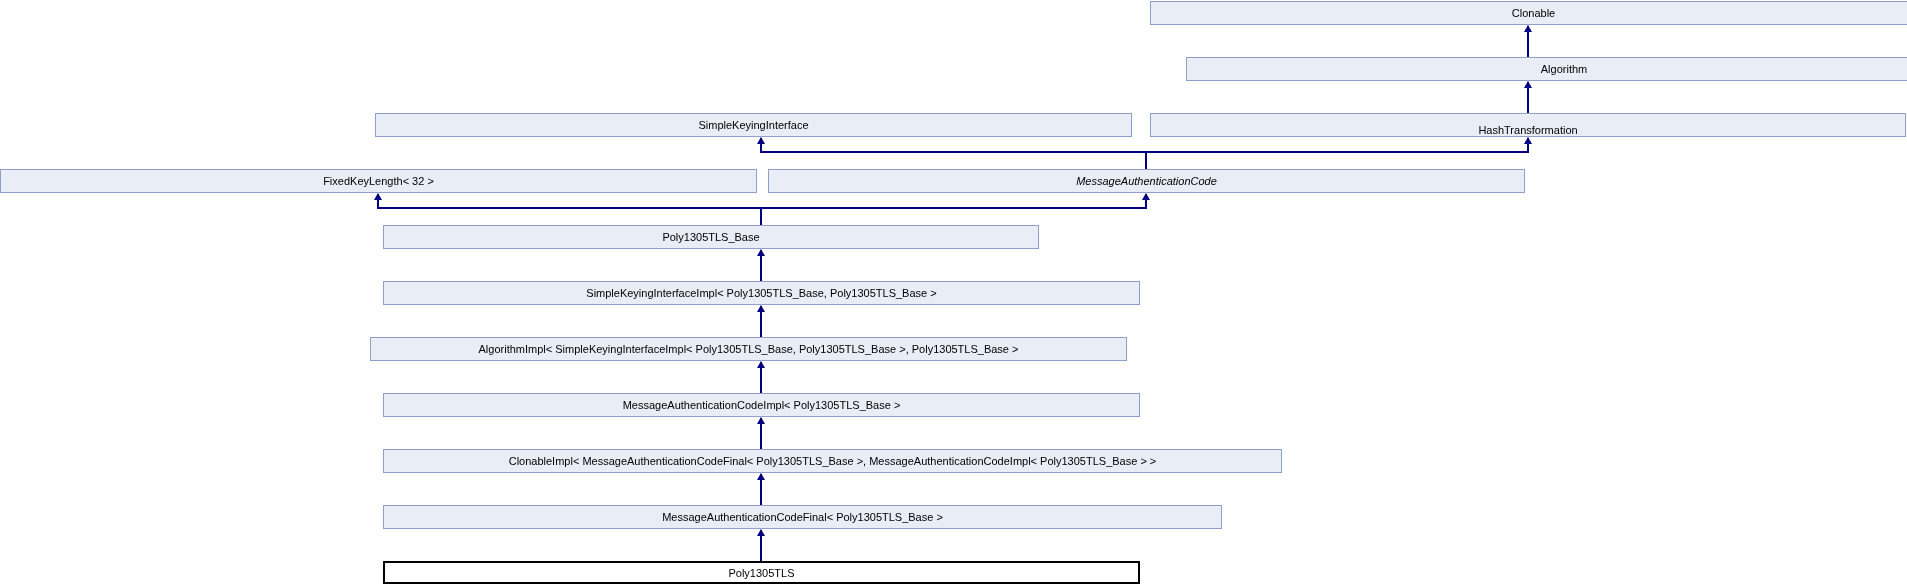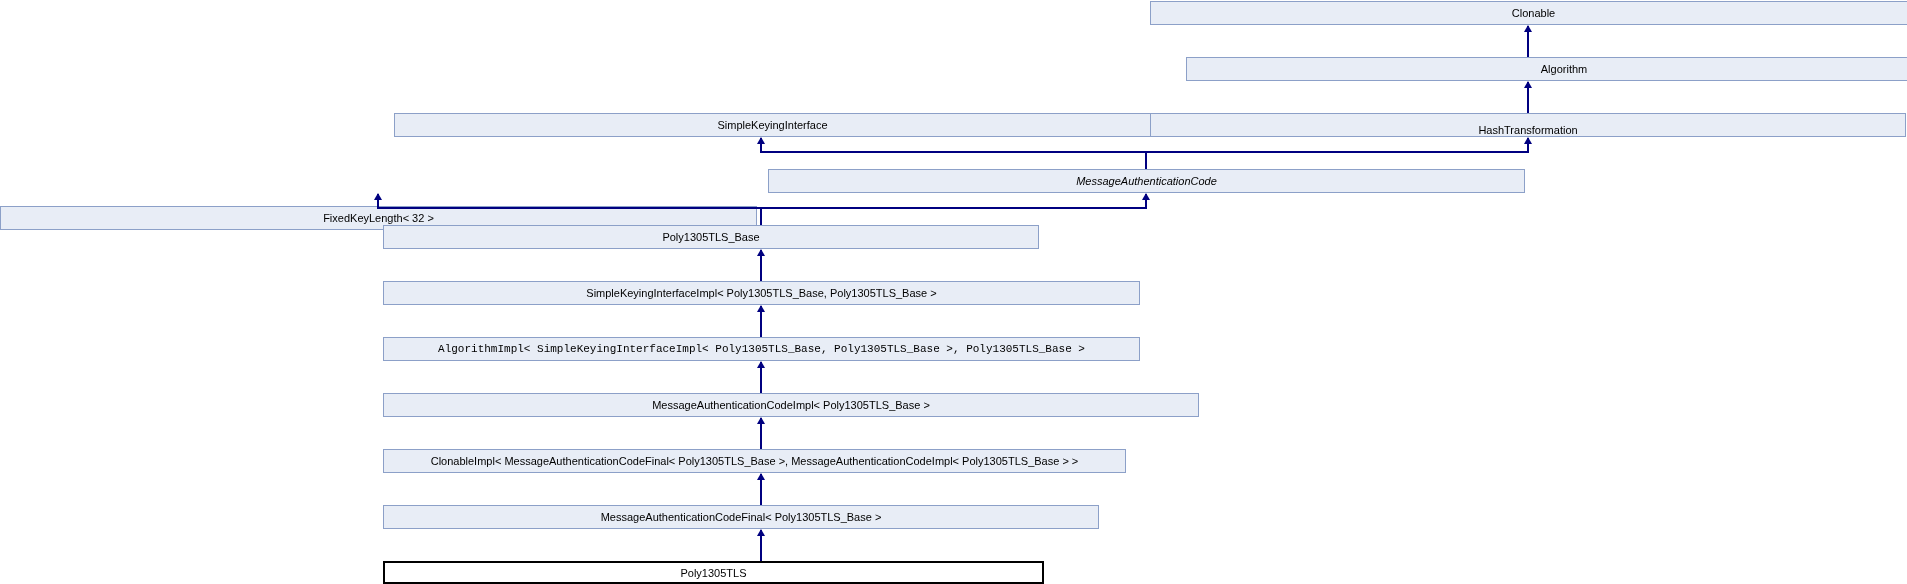--- a/index.html
+++ b/index.html
@@ -50,51 +50,51 @@
 <body>
 
 <div id="canvas">
 
   <div class="node" style="left:1150px;top:1px;width:767px;">
     <span>Clonable</span>
   </div>
   <div class="node" style="left:1150px;top:57px;width:756px;margin-left:36px;">
     <span>Algorithm</span>
   </div>
-  <div class="node" style="left:394px;top:113px;width:757px;">
+  <div class="node" style="left:375px;top:113px;width:757px;">
     <span>SimpleKeyingInterface</span>
   </div>
   <div class="node" style="left:1150px;top:113px;width:756px;align-items:flex-end;">
     <span>HashTransformation</span>
   </div>
-  <div class="node" style="left:0px;top:169px;width:757px;margin-top:37px;">
+  <div class="node" style="left:0px;top:169px;width:757px;">
     <span>FixedKeyLength&lt; 32 &gt;</span>
   </div>
   <div class="node" style="left:768px;top:169px;width:757px;font-style:italic;">
     <span>MessageAuthenticationCode</span>
   </div>
   <div class="node" style="left:383px;top:225px;width:656px;">
     <span>Poly1305TLS_Base</span>
   </div>
   <div class="node" style="left:383px;top:281px;width:757px;">
     <span>SimpleKeyingInterfaceImpl&lt; Poly1305TLS_Base, Poly1305TLS_Base &gt;</span>
   </div>
-  <div class="node" style="left:383px;top:337px;width:757px;font-family:Liberation Mono, monospace;">
+  <div class="node" style="left:370px;top:337px;width:757px;">
     <span>AlgorithmImpl&lt; SimpleKeyingInterfaceImpl&lt; Poly1305TLS_Base, Poly1305TLS_Base &gt;, Poly1305TLS_Base &gt;</span>
   </div>
-  <div class="node" style="left:383px;top:393px;width:816px;">
+  <div class="node" style="left:383px;top:393px;width:757px;">
     <span>MessageAuthenticationCodeImpl&lt; Poly1305TLS_Base &gt;</span>
   </div>
-  <div class="node" style="left:383px;top:449px;width:743px;">
+  <div class="node" style="left:383px;top:449px;width:899px;">
     <span>ClonableImpl&lt; MessageAuthenticationCodeFinal&lt; Poly1305TLS_Base &gt;, MessageAuthenticationCodeImpl&lt; Poly1305TLS_Base &gt; &gt;</span>
   </div>
-  <div class="node" style="left:383px;top:505px;width:716px;">
+  <div class="node" style="left:383px;top:505px;width:839px;">
     <span>MessageAuthenticationCodeFinal&lt; Poly1305TLS_Base &gt;</span>
   </div>
-  <div class="node current" style="left:383px;top:561px;width:661px;height:23px;">
+  <div class="node current" style="left:383px;top:561px;width:757px;height:23px;">
     <span>Poly1305TLS</span>
   </div>
 
   <div class="vline" style="left:1527px;top:26px;height:31px;"></div>
   <div class="ah" style="left:1524px;top:25px;"></div>
 
   <div class="vline" style="left:1527px;top:82px;height:31px;"></div>
   <div class="ah" style="left:1524px;top:81px;"></div>
 
   <div class="vline" style="left:760px;top:138px;height:15px;"></div>

